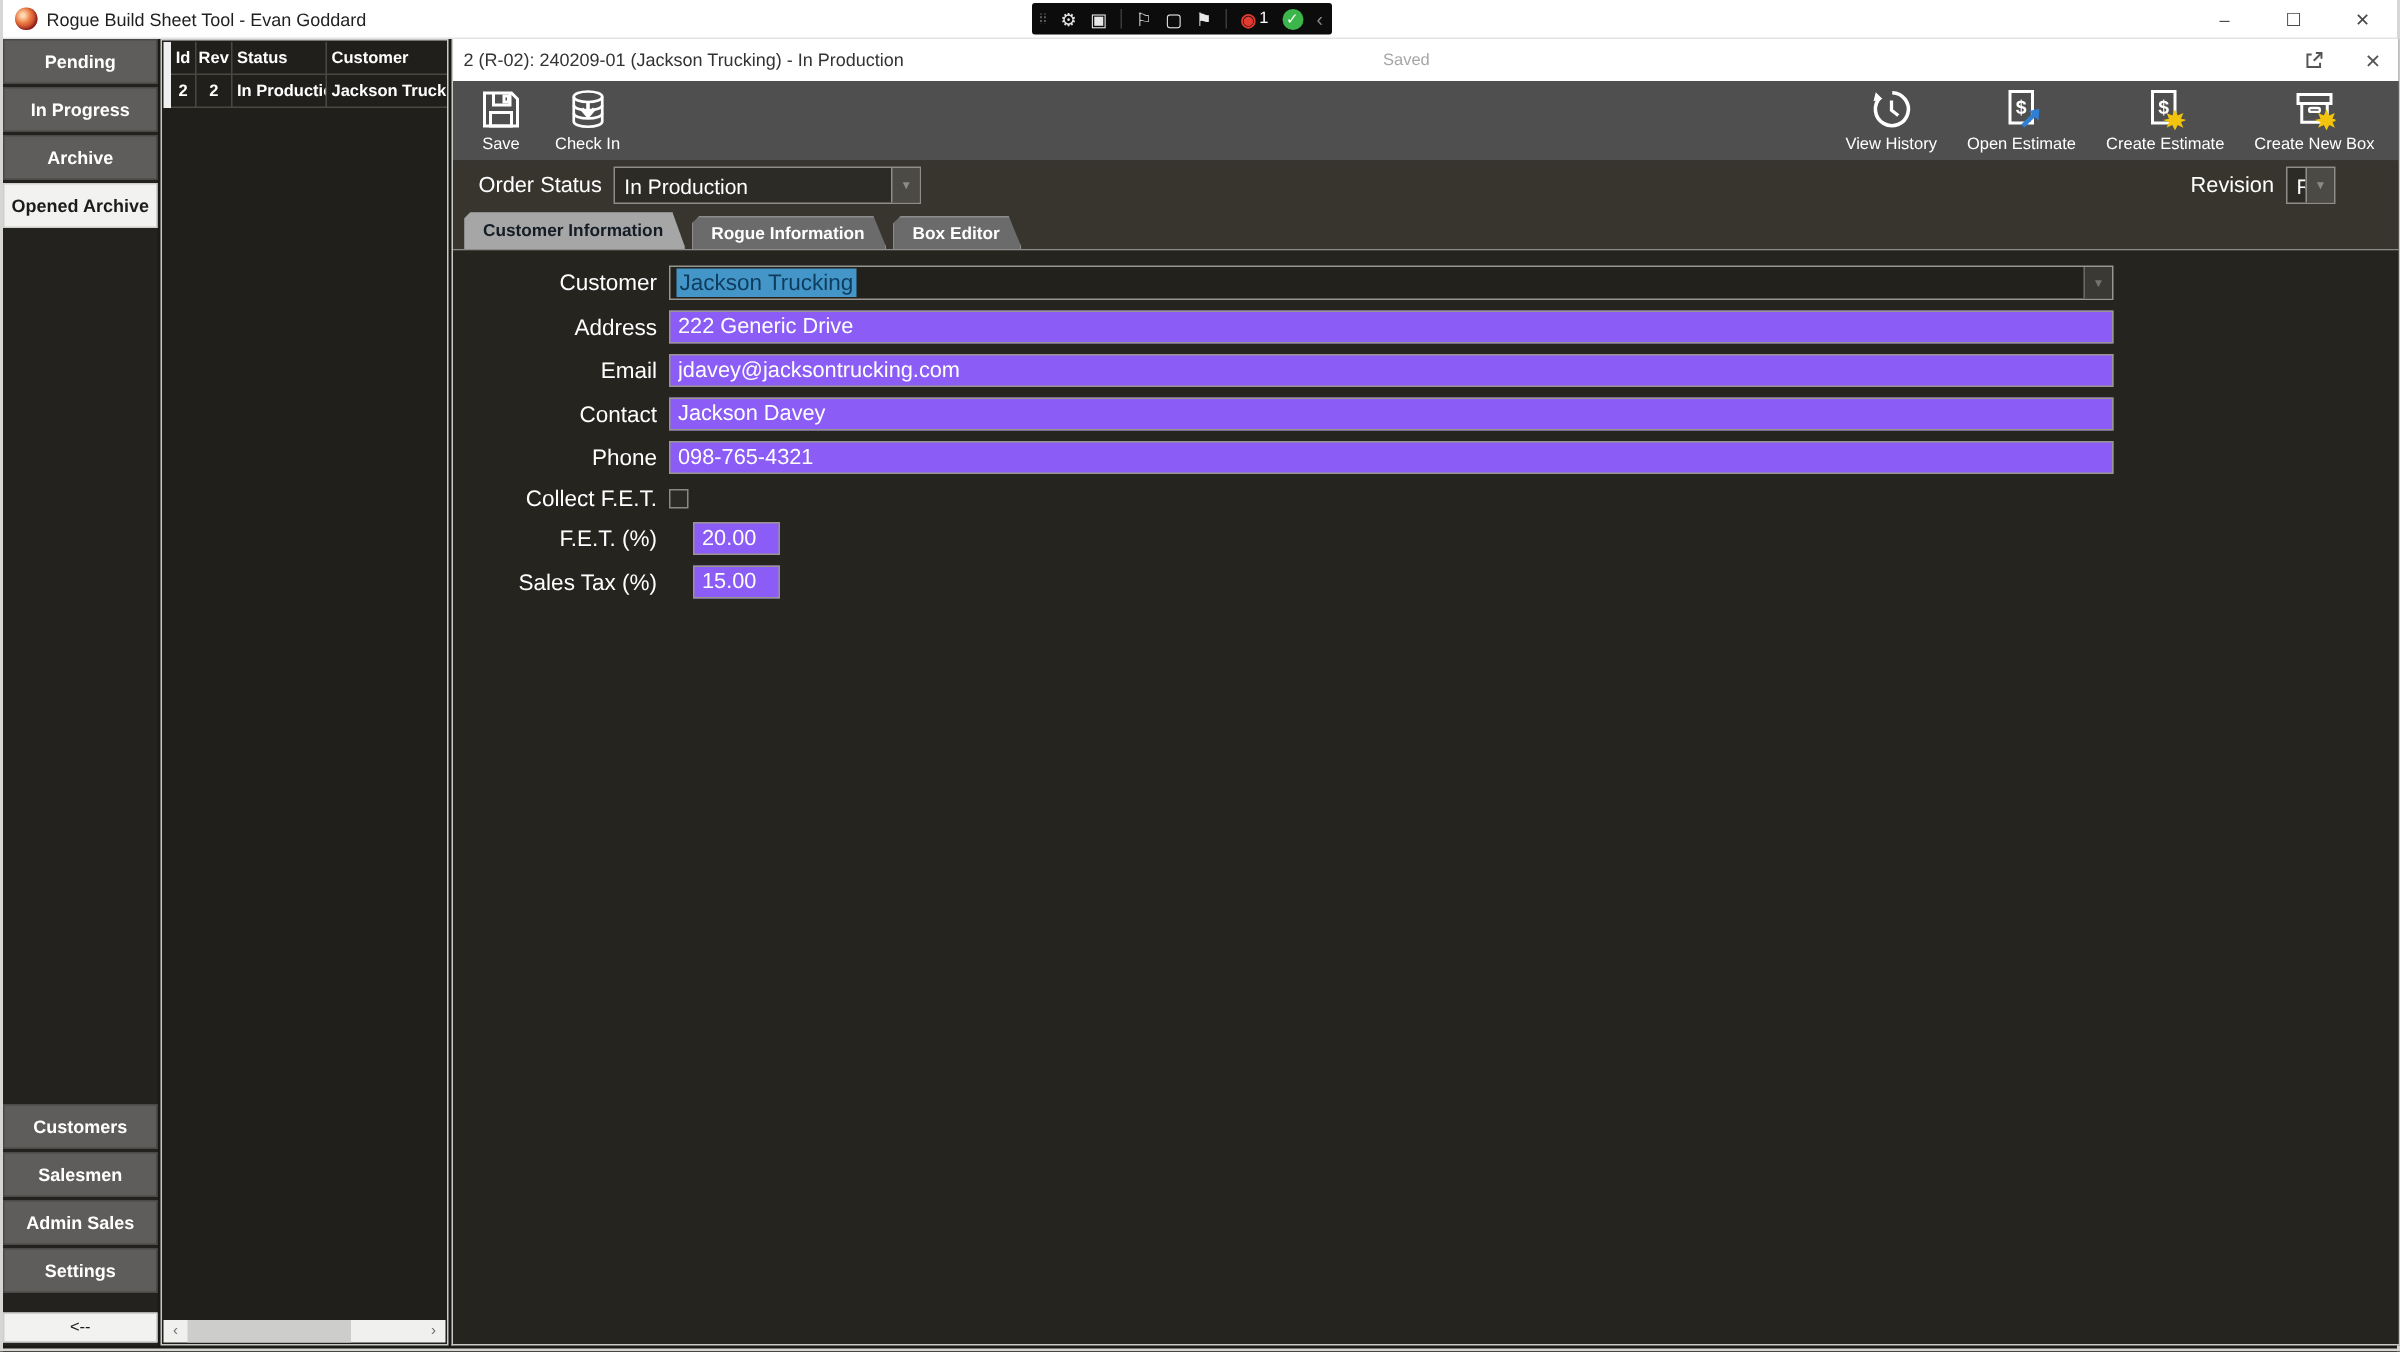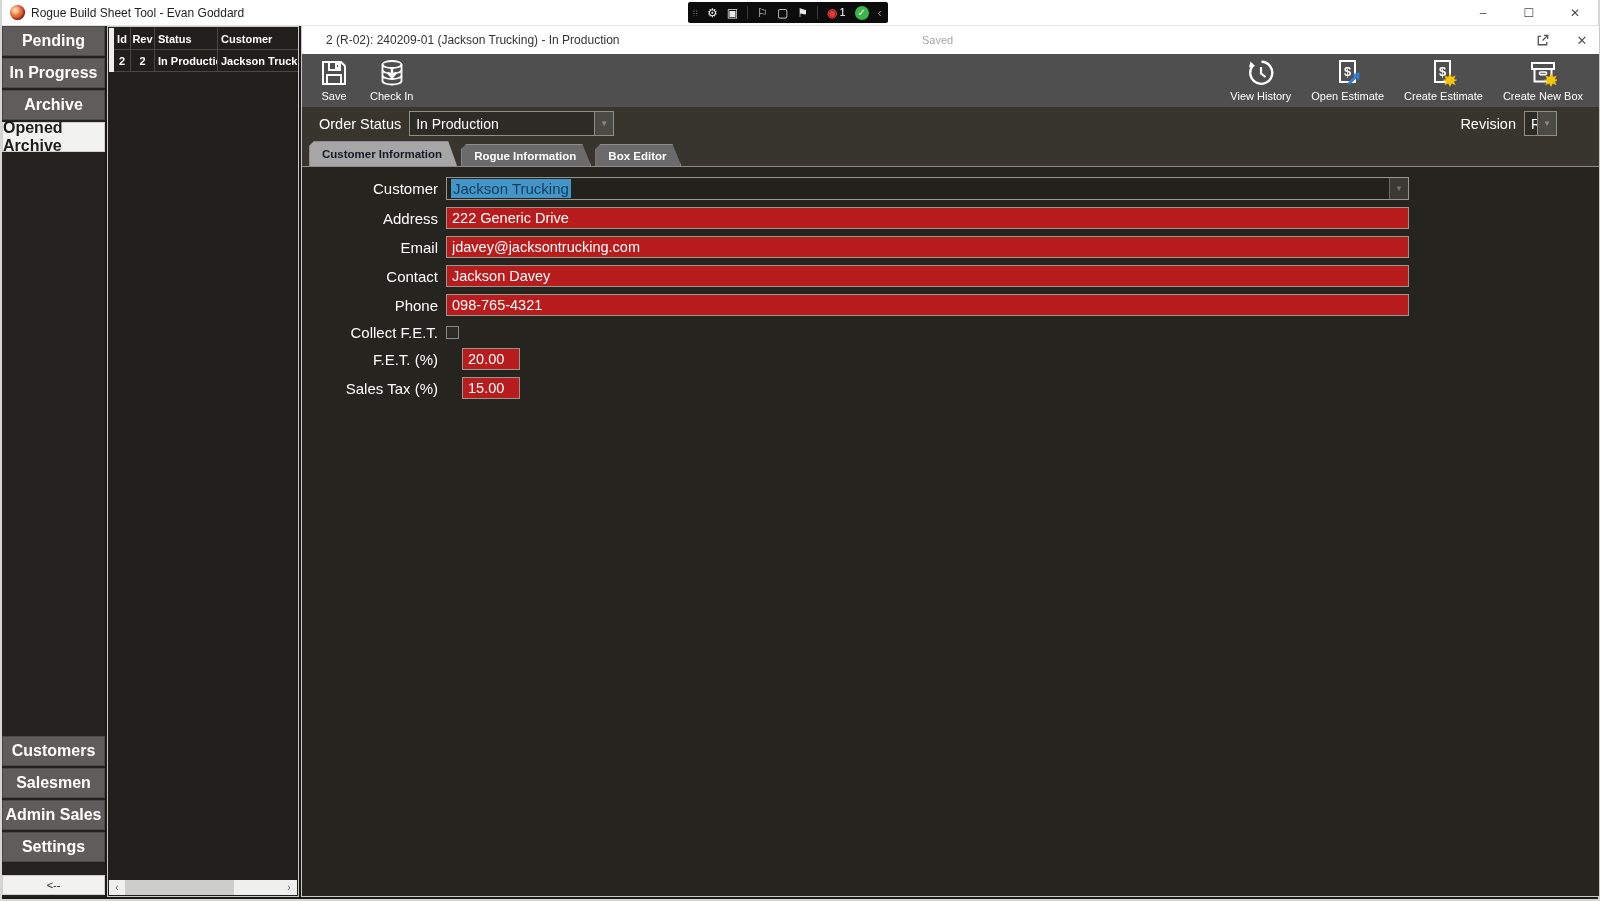--- a/index.html
+++ b/index.html
@@ -16,21 +16,21 @@
   .cap-sep { width:1px; height:13px; background:#3a3a3a; }
   .cap-rec { color:#e03c31; font-size:12px; font-weight:bold; }
   .cap-count { color:#ffffff; font-size:11px; }
   .cap-check { width:14px; height:14px; border-radius:50%; background:#3cb54a; color:#fff; font-size:10px; display:flex; align-items:center; justify-content:center; }
   .cap-collapse { color:#8a8a8a; font-size:13px; }
   .win-controls { position:absolute; right:0; top:0; height:26px; display:flex; }
   .win-btn { width:46px; height:26px; display:flex; align-items:center; justify-content:center; color:#4b4b4b; font-size:12px; }
 
   
   .sidebar { position:absolute; left:0; top:26px; width:103px; height:871px; background:#24221f; }
-  .side-btn { height:30px; margin:0 0 2px 0; background:#5e5d5b; border:1px solid #4a4947; color:#ffffff; font-size:16px; font-weight:600; display:flex; align-items:center; justify-content:center; cursor:pointer; }
+  .side-btn { height:30px; margin:0 0 2px 0; background:#5e5d5b; border:1px solid #4a4947; color:#ffffff; font-size:12px; font-weight:600; display:flex; align-items:center; justify-content:center; cursor:pointer; }
   .side-btn.active { background:#f2f2f1; color:#1c1c1c; border-color:#cfcfcd; }
   .side-top { position:absolute; top:0; left:0; right:0; }
   .side-bottom { position:absolute; bottom:33px; left:0; right:0; }
   .side-collapse { position:absolute; bottom:2px; left:0; right:0; height:20px; background:#f2f2f1; color:#1c1c1c; font-size:11px; display:flex; align-items:center; justify-content:center; border:1px solid #cfcfcd; }
 
   
   .grid-panel { position:absolute; left:105px; top:26px; width:192px; height:871px; background:#201f1b; border:1px solid #c9c9c7; }
   .grid-inner { position:relative; width:100%; height:100%; }
   .row-strip { position:absolute; left:1px; top:1px; width:5px; height:44px; background:#efefef; }
   .grid-table { position:absolute; left:6px; top:1px; right:0; font-size:11px; font-weight:600; color:#ffffff; }
@@ -41,21 +41,21 @@
   .c-status { width:63px; }
   .c-customer { flex:1; border-right:none; }
   .hscroll { position:absolute; left:1px; right:1px; bottom:1px; height:15px; background:#f0f0ef; display:flex; align-items:center; }
   .hs-arrow { width:16px; text-align:center; color:#6f6f6f; font-size:10px; }
   .hs-track { position:relative; flex:1; height:100%; }
   .hs-thumb { position:absolute; left:0; top:0; height:100%; width:70%; background:#cdcdcb; }
 
   
   .main { position:absolute; left:299px; top:26px; width:1299px; height:871px; background:#26241f; border-left:1px solid #c9c9c7; border-right:1px solid #c9c9c7; border-bottom:1px solid #c9c9c7; }
   .doc-header { position:absolute; left:0; top:0; width:100%; height:28px; background:#ffffff; display:flex; align-items:center; }
-  .doc-title { font-size:12px; color:#333333; padding-left:24px; }
+  .doc-title { font-size:12px; color:#333333; padding-left:7px; }
   .doc-saved { position:absolute; left:620px; font-size:11px; color:#a6a6a6; }
   .doc-actions { position:absolute; right:8px; display:flex; gap:22px; align-items:center; }
   .doc-act { width:18px; height:18px; display:flex; align-items:center; justify-content:center; color:#555; font-size:13px; }
 
   .toolbar { position:absolute; left:0; top:28px; width:100%; height:53px; background:#4f4f4f; display:flex; align-items:center; }
   .tool-btn { display:flex; flex-direction:column; align-items:center; justify-content:center; gap:3px; color:#ffffff; font-size:11px; padding:2px 10px; min-width:52px; cursor:pointer; }
   .tool-left { display:flex; margin-left:6px; }
   .tool-right { position:absolute; right:6px; display:flex; }
   .t-icon { position:relative; width:28px; height:28px; }
   .t-icon svg { display:block; }
@@ -71,21 +71,21 @@
   .rev-combo { width:33px; }
 
   .tabstrip { position:absolute; left:0; top:114px; width:100%; height:27px; background:#37352e; border-bottom:1px solid #8c8c8c; display:flex; align-items:flex-end; padding-left:7px; }
   .tab { height:22px; padding:0 14px 0 12px; display:flex; align-items:center; font-size:11.5px; font-weight:600; color:#ffffff; background:#6b6b6b; margin-right:4px; border:1px solid #8c8c8c; border-bottom:none; border-radius:5px 5px 0 0; clip-path:polygon(0 100%, 0 5px, 5px 0, calc(100% - 9px) 0, 100% 100%); cursor:pointer; }
   .tab.active { height:25px; background:#a6a6a6; color:#141c26; }
 
   .content { position:absolute; left:0; top:141px; right:0; bottom:0; background:#26241f; }
   .form { padding-top:10px; }
   .frow { display:flex; align-items:center; margin-bottom:7px; }
   .frow .lbl { width:144px; text-align:right; color:#ffffff; font-size:15px; padding-right:8px; white-space:nowrap; }
-  .tinput { width:963px; height:22px; background:#b91c1c; border:1px solid #98968f; color:#ffffff; font-size:14.5px; padding:0 5px; font-family:"Liberation Sans", sans-serif; outline:none; }
+  .tinput { width:963px; height:22px; background:#8b5cf6; border:1px solid #98968f; color:#ffffff; font-size:14.5px; padding:0 5px; font-family:"Liberation Sans", sans-serif; outline:none; }
   .cust-combo { width:963px; height:23px; background:#23211c; border:1px solid #98968f; display:flex; align-items:center; }
   .cust-text { flex:1; padding:0 4px; font-size:15px; }
   .sel { background:#4496c9; color:#0e3c5e; padding:1px 2px; }
   .cust-arrow { width:19px; align-self:stretch; background:#3b3934; border-left:1px solid #6a6862; display:flex; align-items:center; justify-content:center; color:#75736d; font-size:8px; }
   .chkrow { margin-top:2px; margin-bottom:4px; height:18px; }
   .chk { width:13px; height:13px; background:#2c2a25; border:1px solid #8a8882; appearance:none; -webkit-appearance:none; }
   .smallrow { margin-top:7px;gap:16px; }
   .sinput { width:58px; }
 </style>
 </head>

